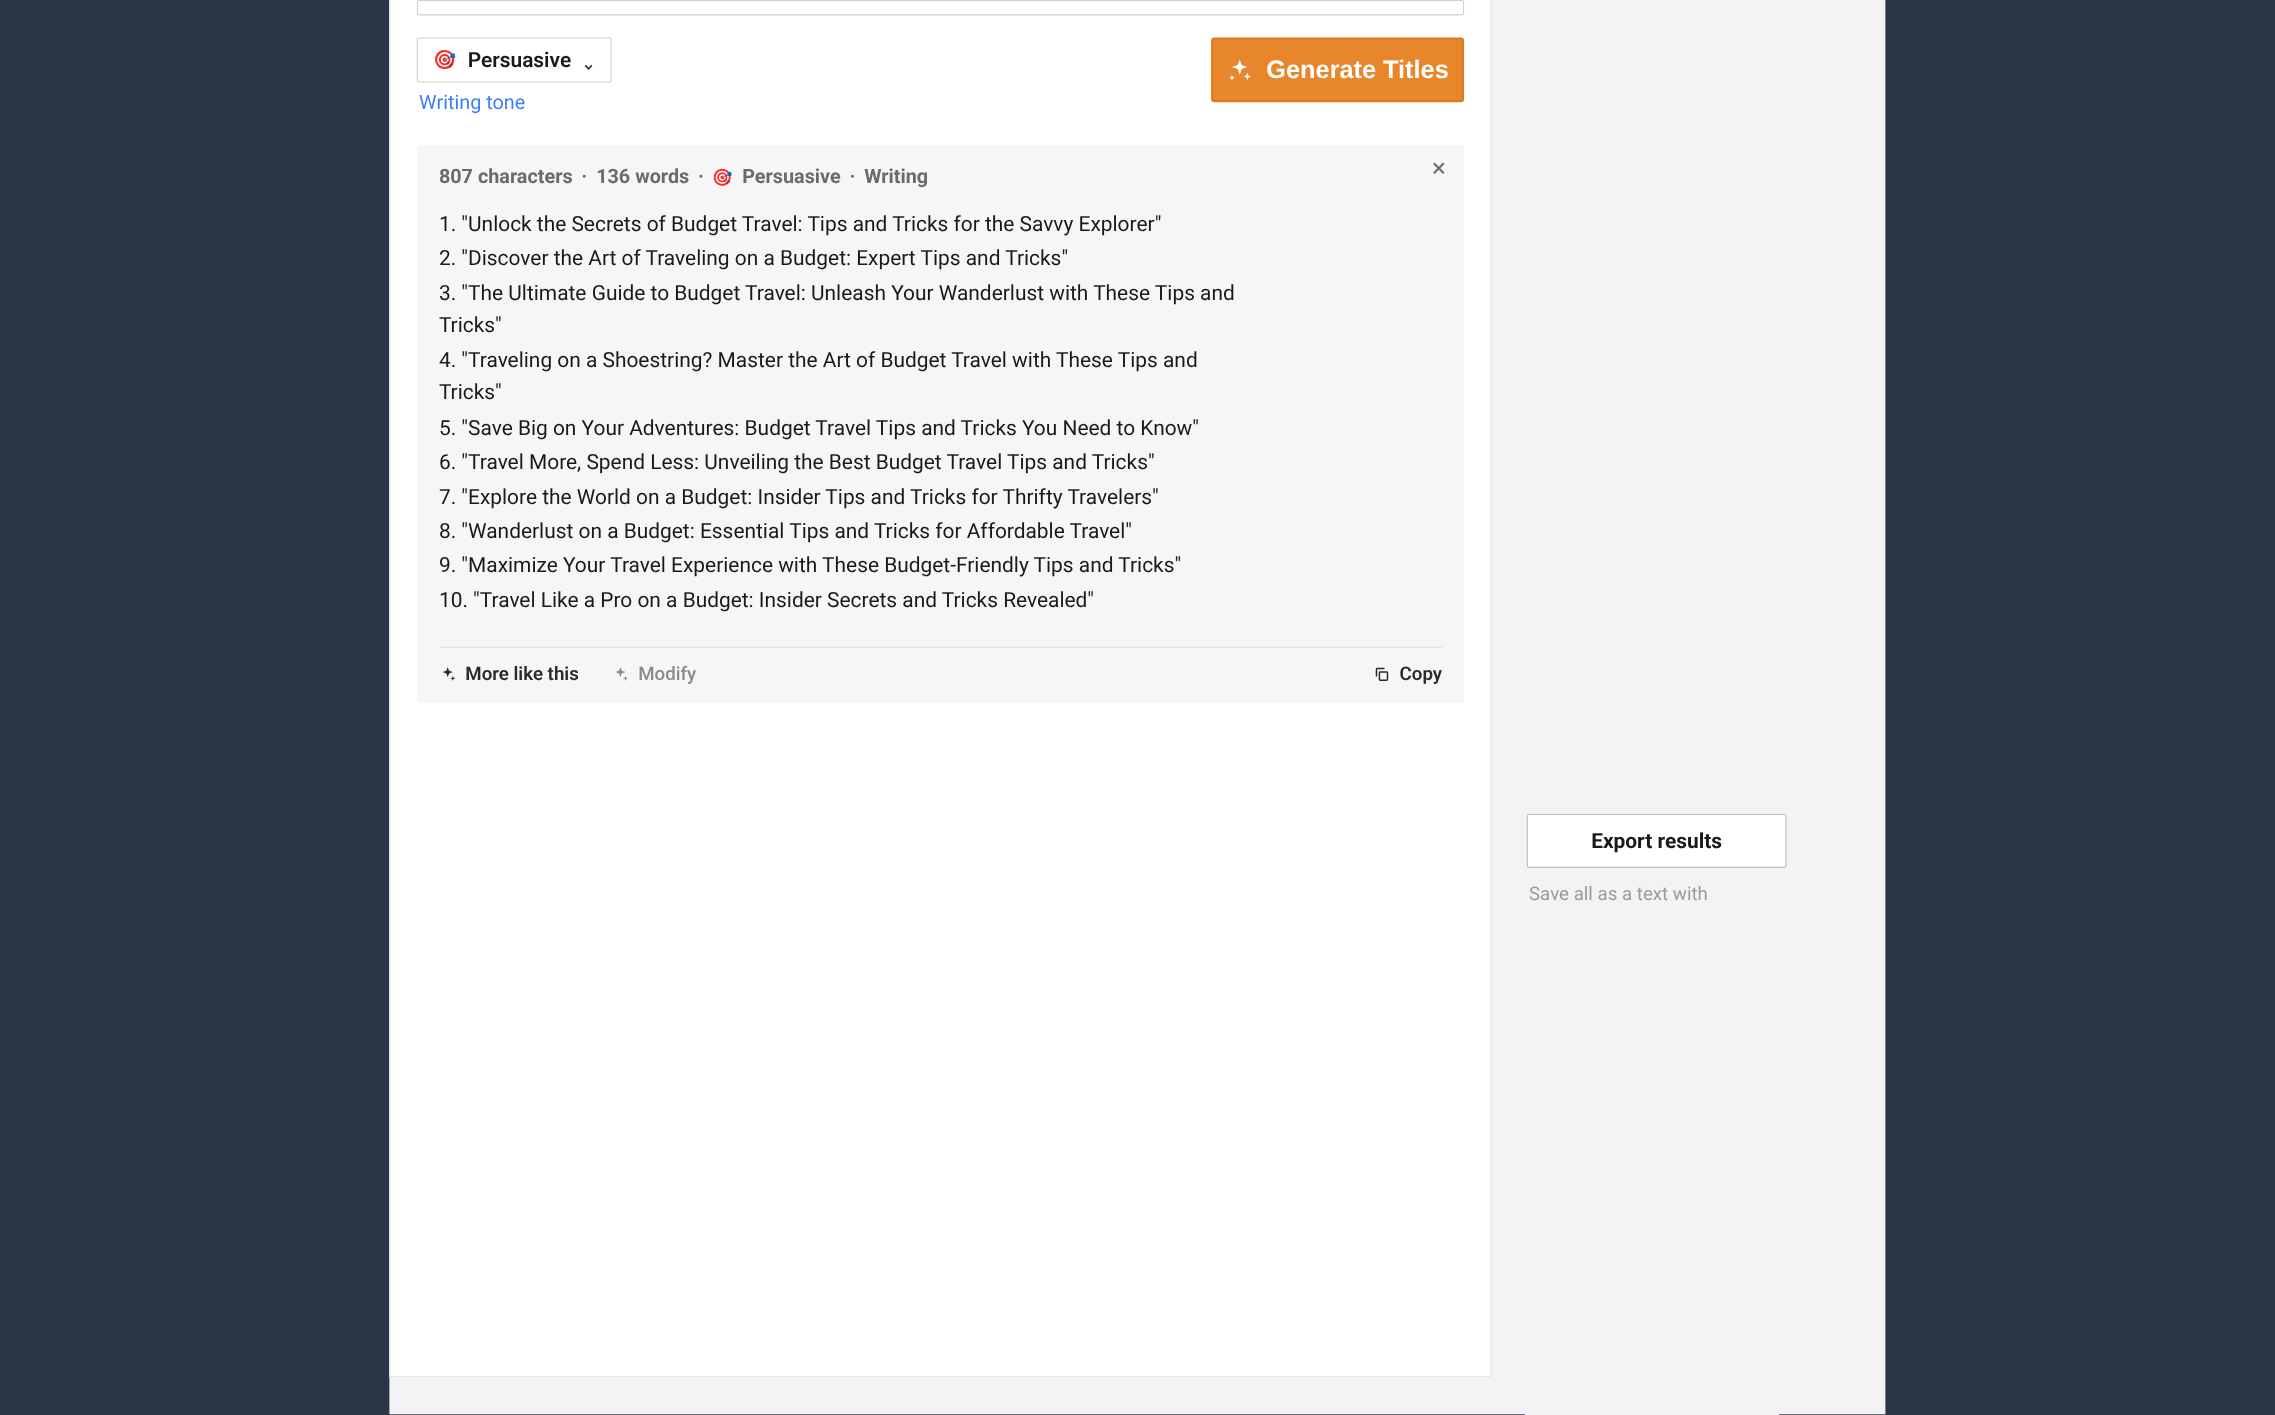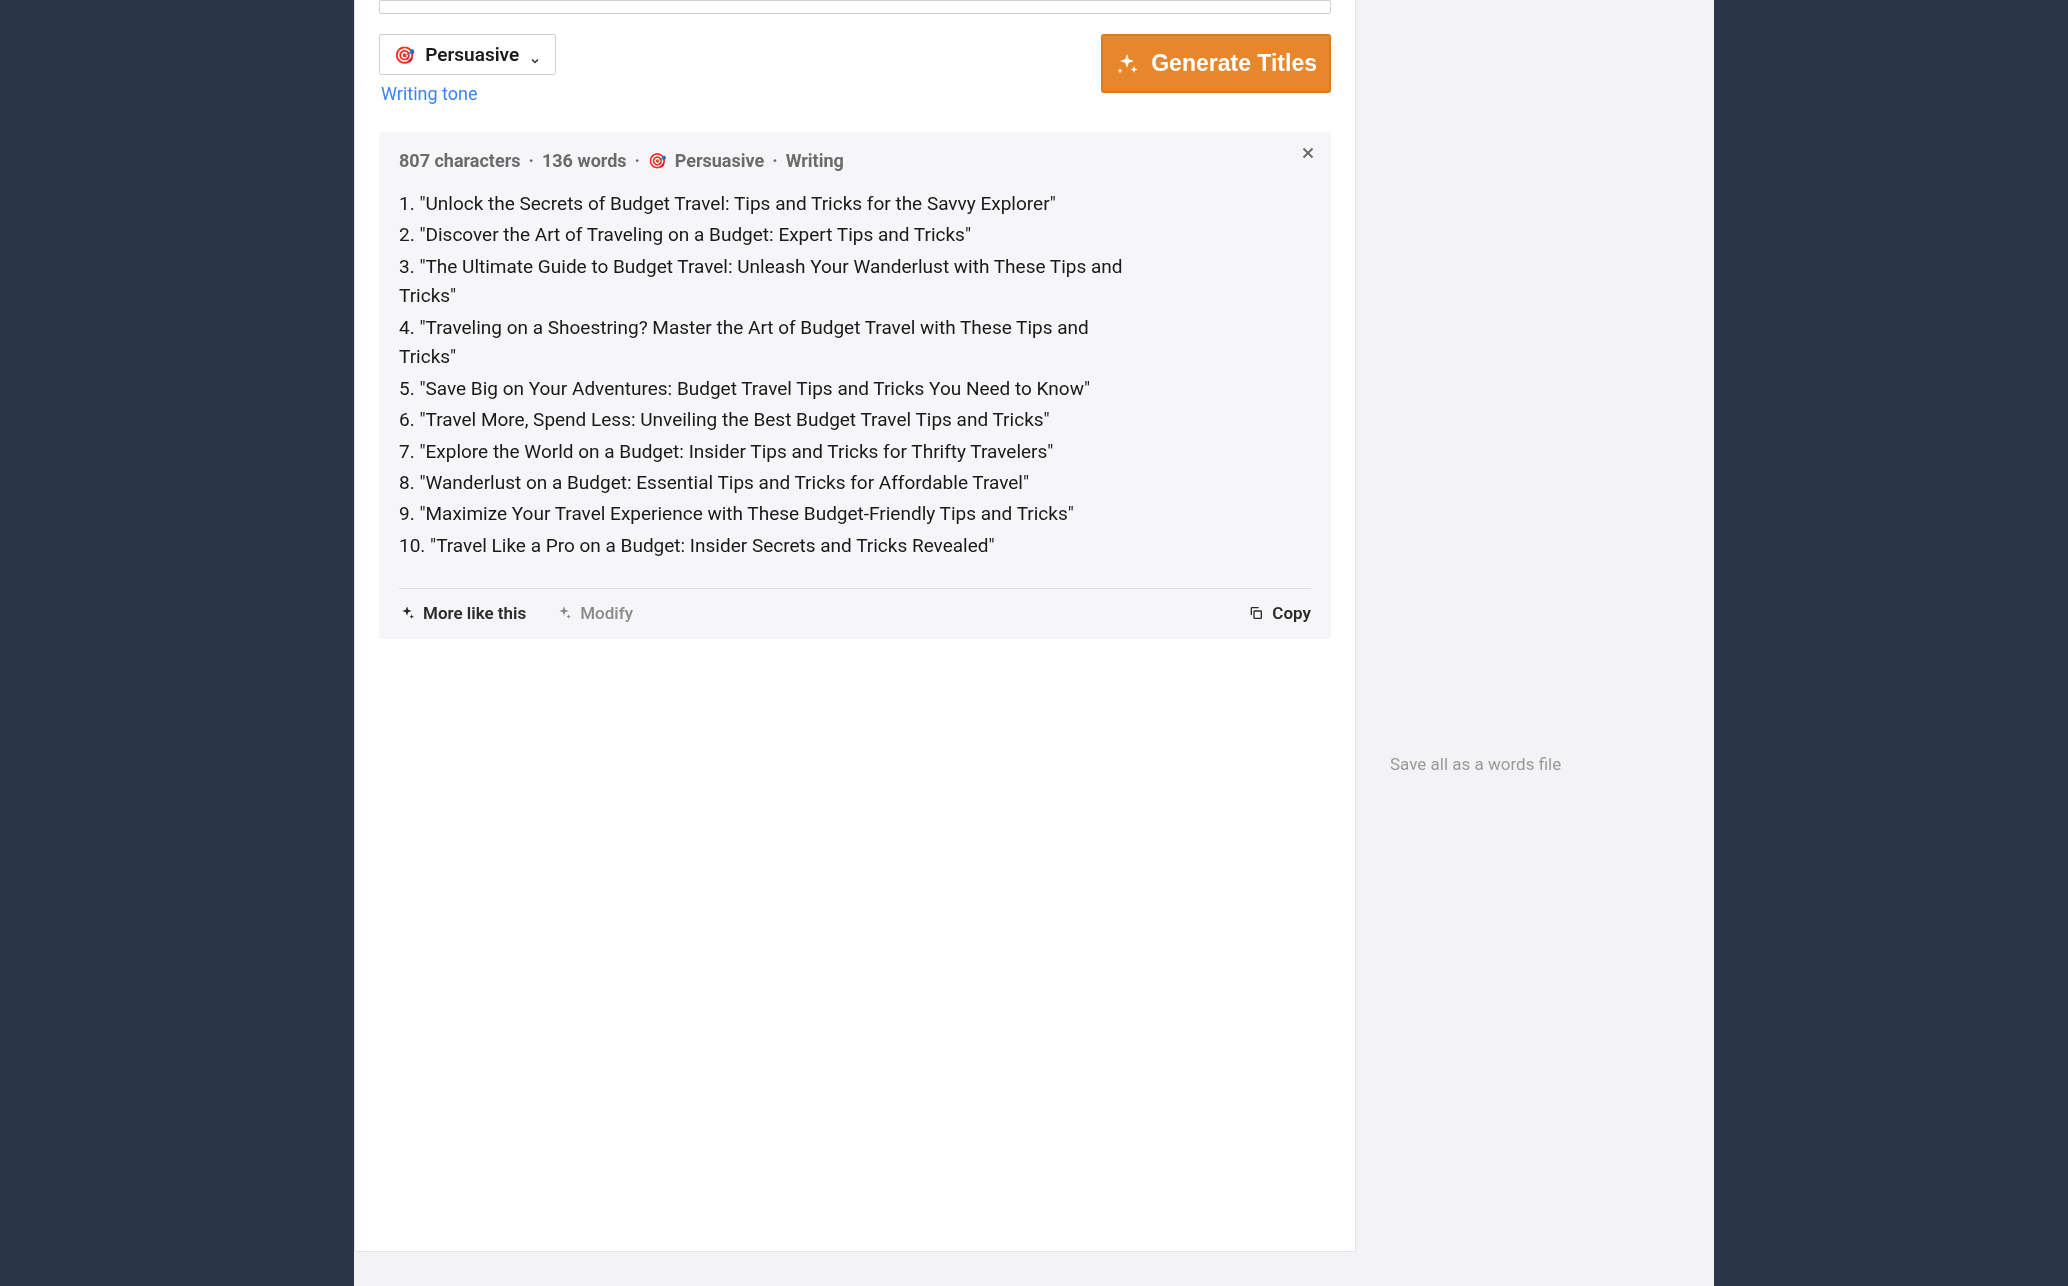--- a/index.html
+++ b/index.html
@@ -246,16 +246,19 @@
                 <path d="M5 15V5a1 1 0 0 1 1-1h10"></path>
               </svg>
           </span>
           <span>Copy</span>
         </span>
       </div>
     </div>
   </div>
 
   <div class="side-col">
-    <div class="export-helper">Save all as a words file</div>
+    <div class="export-btn">
+      <span>Export results</span>
+    </div>
+    <div class="export-helper">Save all as a text with</div>
   </div>
 
 </div>
 
 </body></html>

